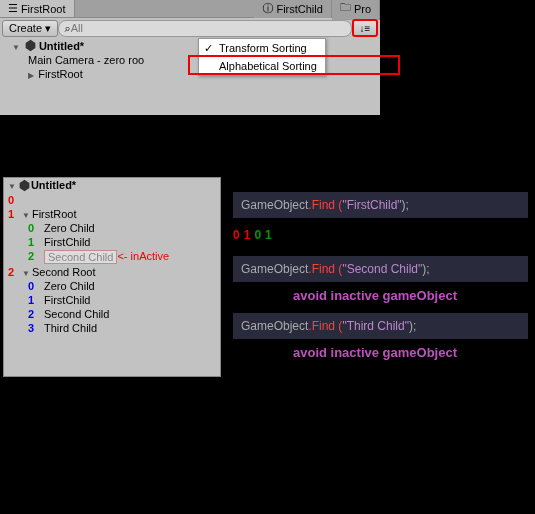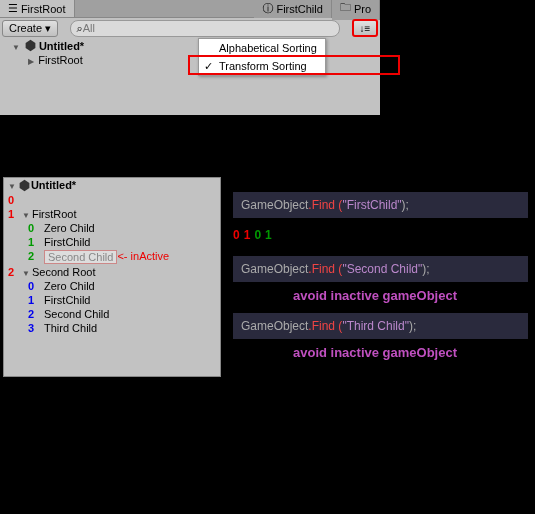--- a/index.html
+++ b/index.html
@@ -3,21 +3,21 @@
 <meta charset="utf-8">
 <style>
   * { margin: 0; padding: 0; box-sizing: border-box; font-family: Arial, sans-serif; }
   body { background: #000; width: 535px; height: 514px; font-size: 11px; position: relative; }
   
   .top-editor { position: absolute; top: 0; left: 0; width: 380px; height: 115px; background: #c2c2c2; }
   .tab-bar { display: flex; align-items: center; height: 18px; background: #a0a0a0; border-bottom: 1px solid #888; }
   .tab { padding: 2px 8px; background: #c2c2c2; border-right: 1px solid #888; display: flex; align-items: center; gap: 3px; }
   .tab.inactive { background: #a0a0a0; }
   
-  .toolbar { display: flex; align-items: center; height: 20px; padding: 2px; gap: 12px; background: #c2c2c2; }
+  .toolbar { display: flex; align-items: center; height: 20px; padding: 2px; gap: 0; background: #c2c2c2; }
   .btn-create { background: linear-gradient(#e0e0e0,#c0c0c0); border: 1px solid #888; border-radius: 3px; padding: 1px 6px; display: flex; gap: 3px; }
   .search-field { flex: 1; background: #dadada; border: 1px solid #999; border-radius: 8px; padding: 1px 6px; display: flex; }
   .magnify { font-size: 11px; }
   .sort-btn { width: 26px; height: 18px; background: linear-gradient(#e0e0e0,#c0c0c0); border: 1px solid #888; border-radius: 3px; display: flex; align-items: center; justify-content: center; font-size: 10px; }
   .highlight-red { border: 2px solid #e00; }
   
   .sort-menu { position: absolute; top: 38px; left: 198px; background: #fff; border: 1px solid #999; box-shadow: 1px 1px 3px rgba(0,0,0,0.3); }
   .sort-option { padding: 3px 8px 3px 20px; position: relative; }
   .sort-option.checked::before { content: "✓"; position: absolute; left: 5px; }
   .highlight-outer { position:absolute; top:55px; left:188px; width:212px; height:20px; border:2px solid #e00; pointer-events:none; z-index:5;}
@@ -81,27 +81,30 @@
   </div>
 
   <div class="tree-row header">
     <span class="foldout"></span>
     <span class="unity-icon"><svg viewBox="0 0 16 16">
           <polygon points="8,1 14,5 14,11 8,15 2,11 2,5" fill="#333"></polygon>
         </svg></span>
     <b>Untitled*</b>
   </div>
   <div class="tree-row child">
+      <span>Main Camera - zero roo</span>
+    </div>
+  <div class="tree-row child">
       <span class="foldout-right"></span>
       <span>FirstRoot</span>
     </div>
 
   <div class="sort-menu">
+    <div class="sort-option checked">Transform Sorting</div>
     <div class="sort-option">Alphabetical Sorting</div>
-    <div class="sort-option checked">Transform Sorting</div>
   </div>
   <div class="highlight-outer"></div>
 </div>
 
 <div class="bottom-editor">
   <div class="row" style="padding-left:4px;">
     <span class="foldout"></span>
     <span class="unity-icon"><svg viewBox="0 0 16 16">
           <polygon points="8,1 14,5 14,11 8,15 2,11 2,5" fill="#333"></polygon>
         </svg></span>

